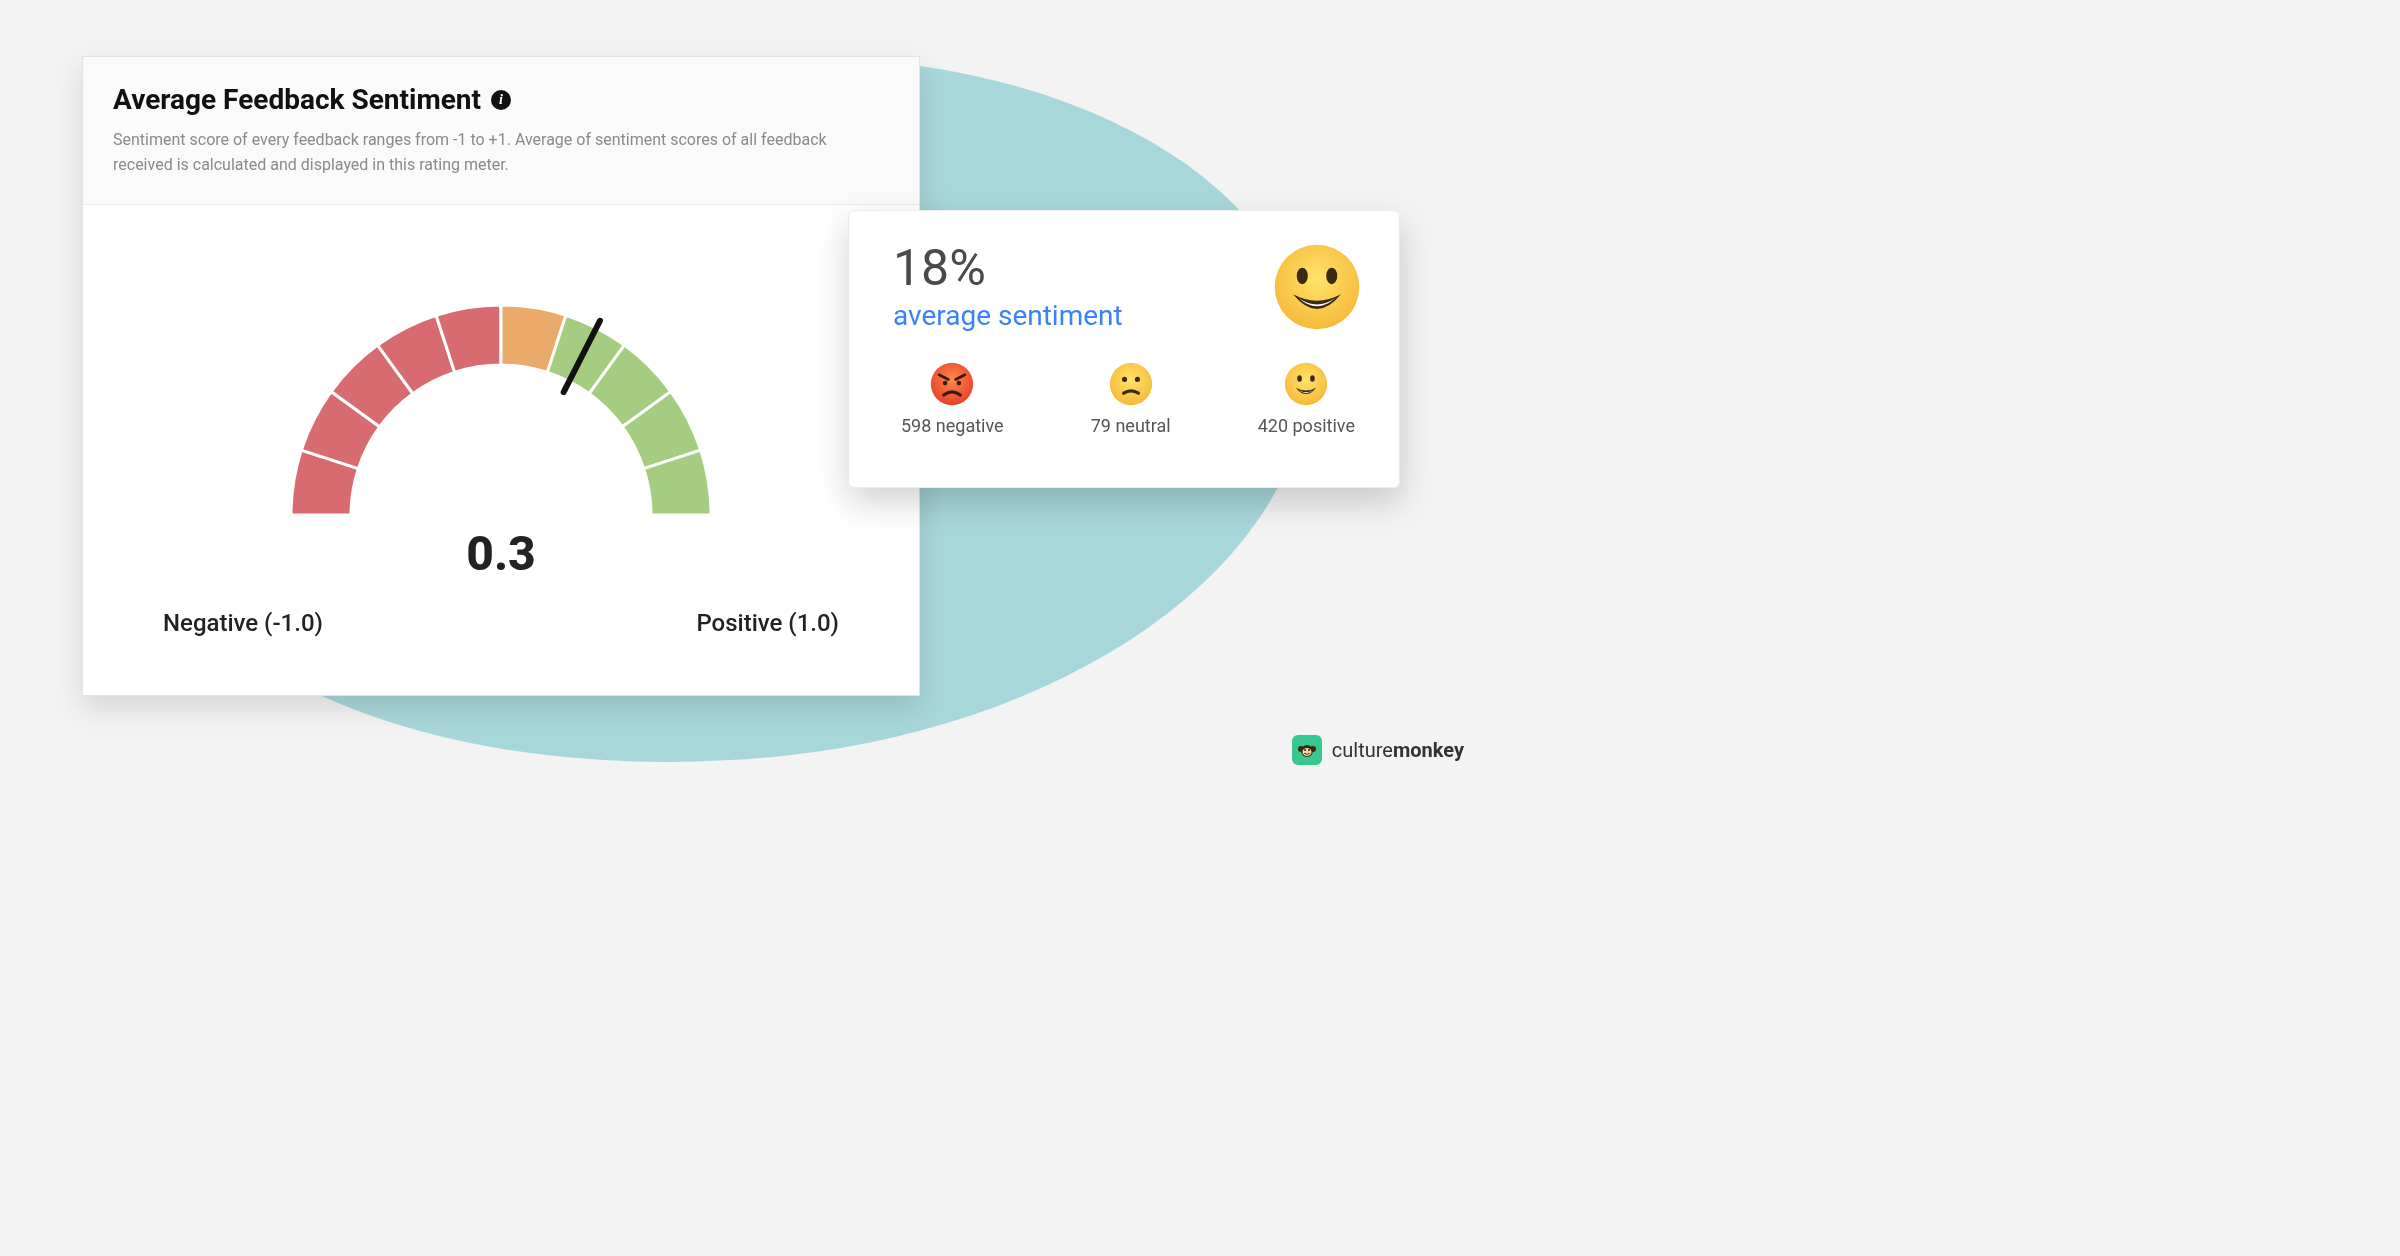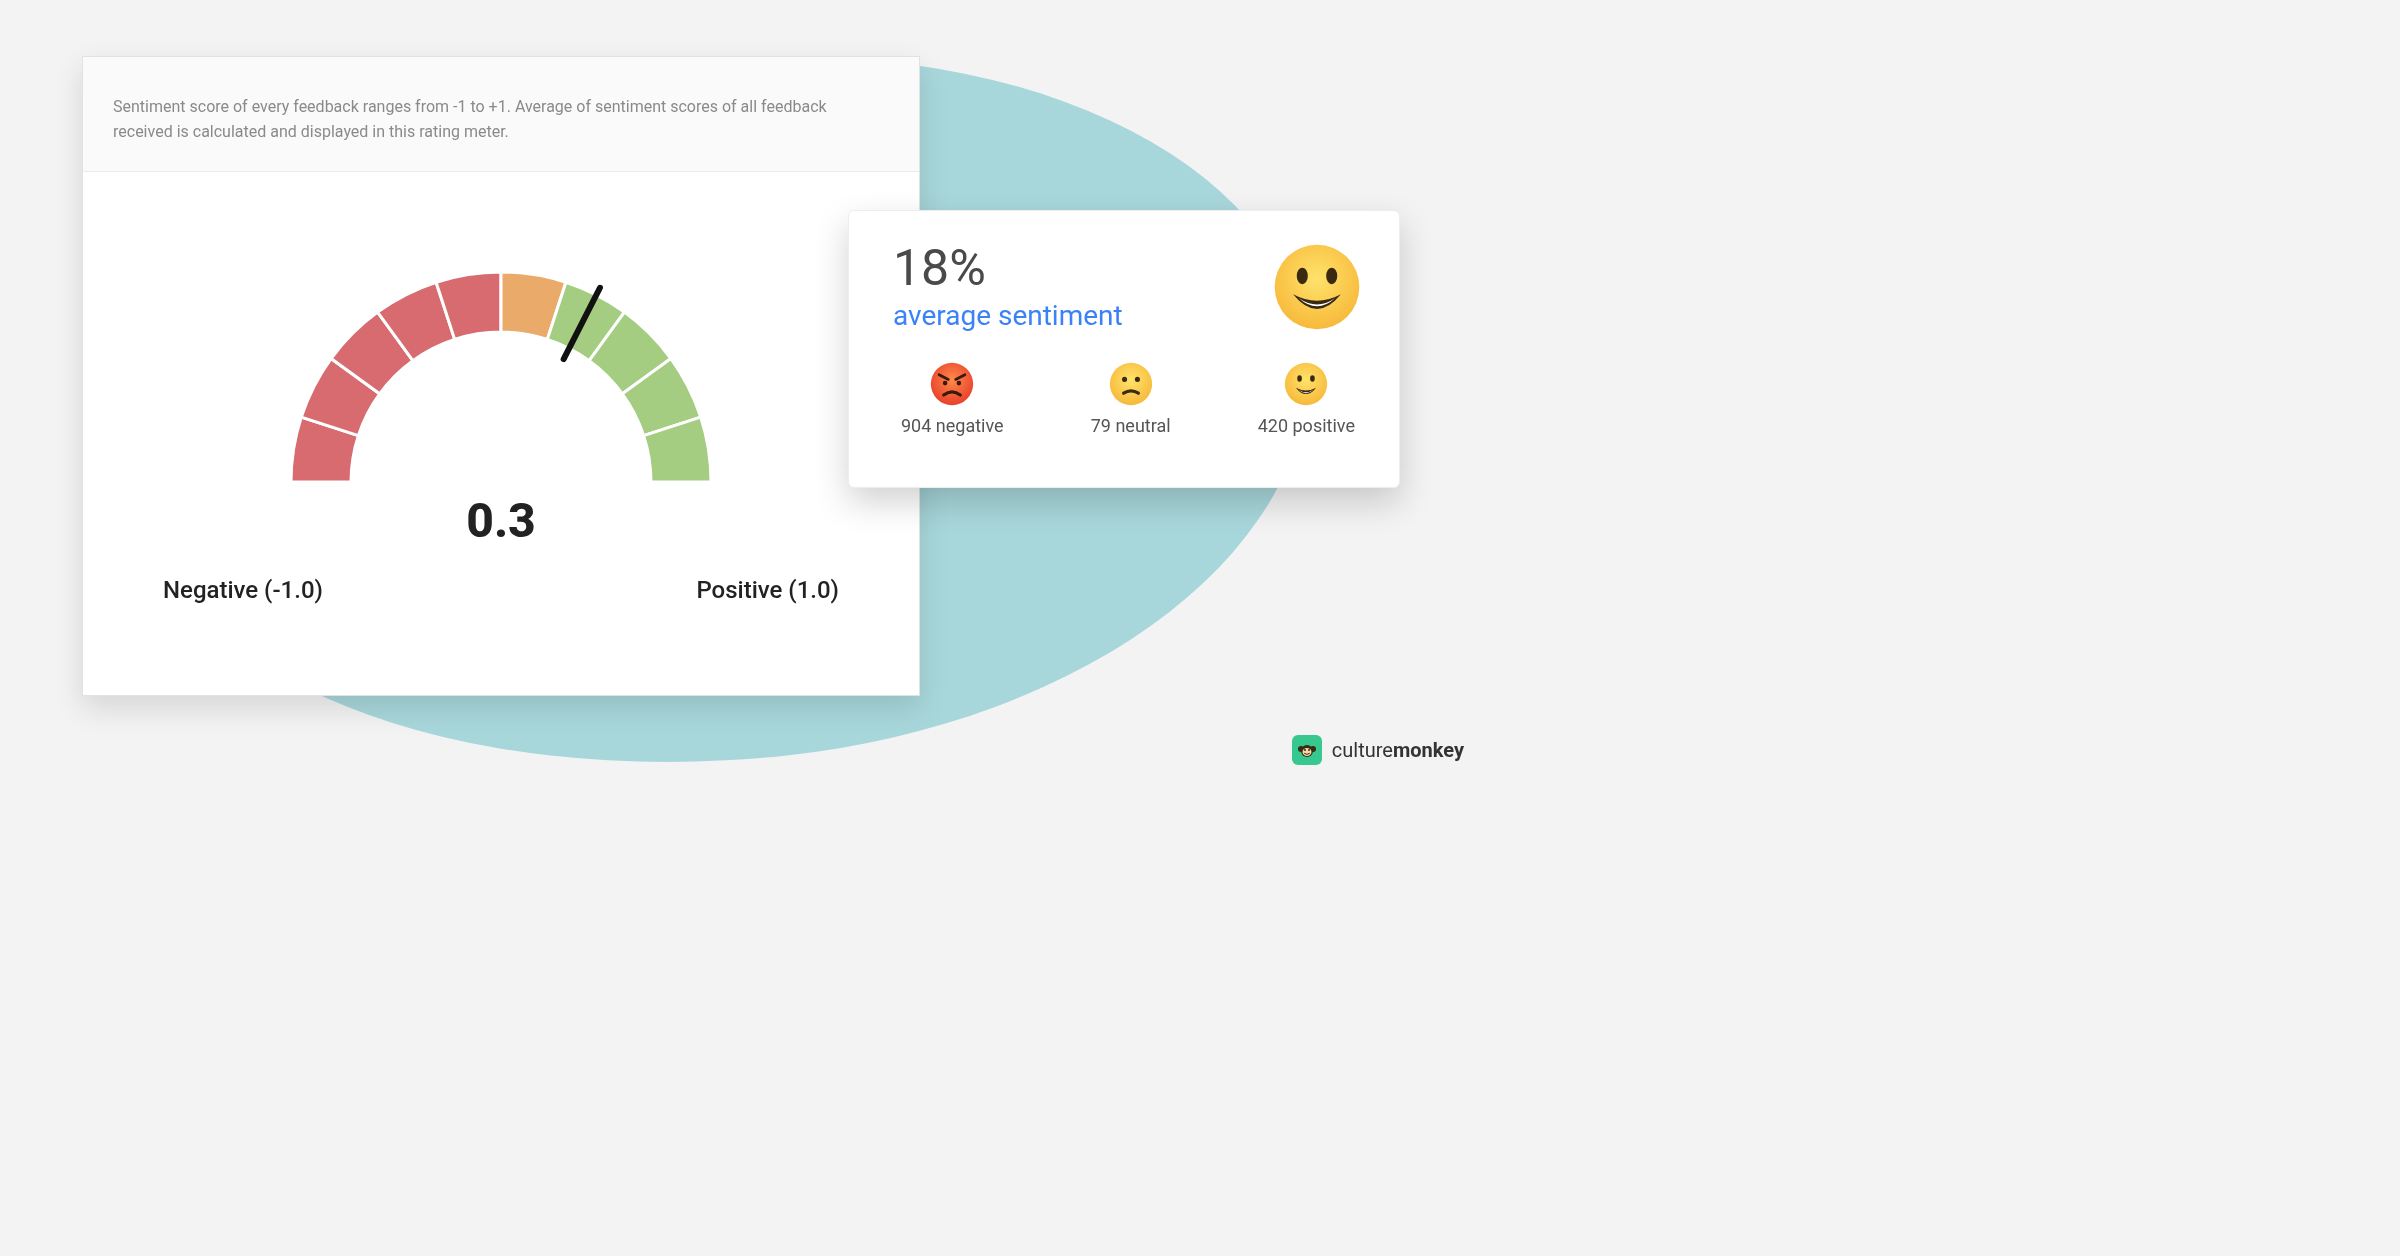--- a/index.html
+++ b/index.html
@@ -155,20 +155,24 @@
   .brand-text { font-size: 20px; color: #333; }
   .brand-text b { font-weight: 700; }
 </style>
 </head>
 <body>
 
 <div class="blob"></div>
 
 <div class="card-main">
   <div class="card-header">
+    <div class="card-title">
+      <span>Average Feedback Sentiment</span>
+      <span class="info-icon">i</span>
+    </div>
     <div class="card-desc">Sentiment score of every feedback ranges from -1 to +1. Average of sentiment scores of all feedback received is calculated and displayed in this rating meter.</div>
   </div>
 
   <div class="gauge-wrap">
     <svg class="gauge-svg" id="gauge-svg" width="520" height="300" viewBox="0 0 520 300">
         <path d="M 50 270 A 210 210 0 0 1 60.278131578017764 205.10643118126103 L 117.34152255572698 223.64745084375787 A 150 150 0 0 0 110 270 Z" fill="#d76b6f" stroke="#fff" stroke-width="3"></path>
         <path d="M 60.278131578017764 205.10643118126103 A 210 210 0 0 1 90.10643118126106 146.56509701858062 L 138.6474508437579 181.832212156129 A 150 150 0 0 0 117.34152255572698 223.64745084375787 Z" fill="#d76b6f" stroke="#fff" stroke-width="3"></path>
         <path d="M 90.10643118126106 146.56509701858062 A 210 210 0 0 1 136.56509701858067 100.10643118126103 L 171.83221215612906 148.6474508437579 A 150 150 0 0 0 138.6474508437579 181.832212156129 Z" fill="#d76b6f" stroke="#fff" stroke-width="3"></path>
         <path d="M 136.56509701858067 100.10643118126103 A 210 210 0 0 1 195.10643118126106 70.27813157801774 L 213.6474508437579 127.34152255572695 A 150 150 0 0 0 171.83221215612906 148.6474508437579 Z" fill="#d76b6f" stroke="#fff" stroke-width="3"></path>
         <path d="M 195.10643118126106 70.27813157801774 A 210 210 0 0 1 260 60 L 260 120 A 150 150 0 0 0 213.6474508437579 127.34152255572695 Z" fill="#d76b6f" stroke="#fff" stroke-width="3"></path>
@@ -216,21 +220,21 @@
               <stop offset="100%" stop-color="#e8402a"></stop>
             </radialGradient>
           </defs>
         <circle cx="50" cy="50" r="46" fill="url(#gr)"></circle>
         <path d="M22 30 L42 40" stroke="#3a1a0a" stroke-width="6" stroke-linecap="round"></path>
         <path d="M78 30 L58 40" stroke="#3a1a0a" stroke-width="6" stroke-linecap="round"></path>
         <circle cx="35" cy="48" r="5" fill="#3a1a0a"></circle>
           <circle cx="65" cy="48" r="5" fill="#3a1a0a"></circle>
         <path d="M32 74 Q50 60 68 74" stroke="#3a1a0a" stroke-width="7" fill="none" stroke-linecap="round"></path>
       </svg>
-      <div class="side-cell-label">904 negative</div>
+      <div class="side-cell-label">598 negative</div>
     </div>
     <div class="side-cell">
       <svg class="emoji-sm" viewBox="0 0 100 100">
         <circle cx="50" cy="50" r="46" fill="url(#gy)"></circle>
         <circle cx="36" cy="40" r="5.5" fill="#3a2a12"></circle>
           <circle cx="64" cy="40" r="5.5" fill="#3a2a12"></circle>
         <path d="M34 70 Q50 60 66 70" stroke="#3a2a12" stroke-width="7" fill="none" stroke-linecap="round"></path>
       </svg>
       <div class="side-cell-label">79 neutral</div>
     </div>

